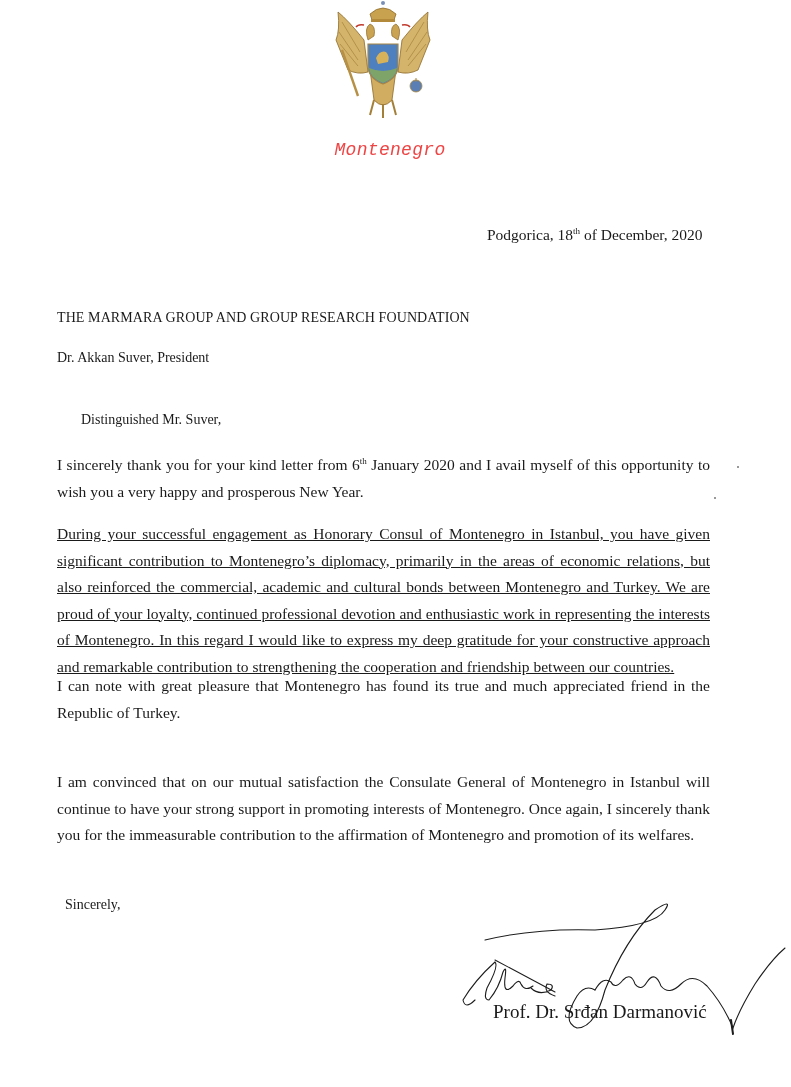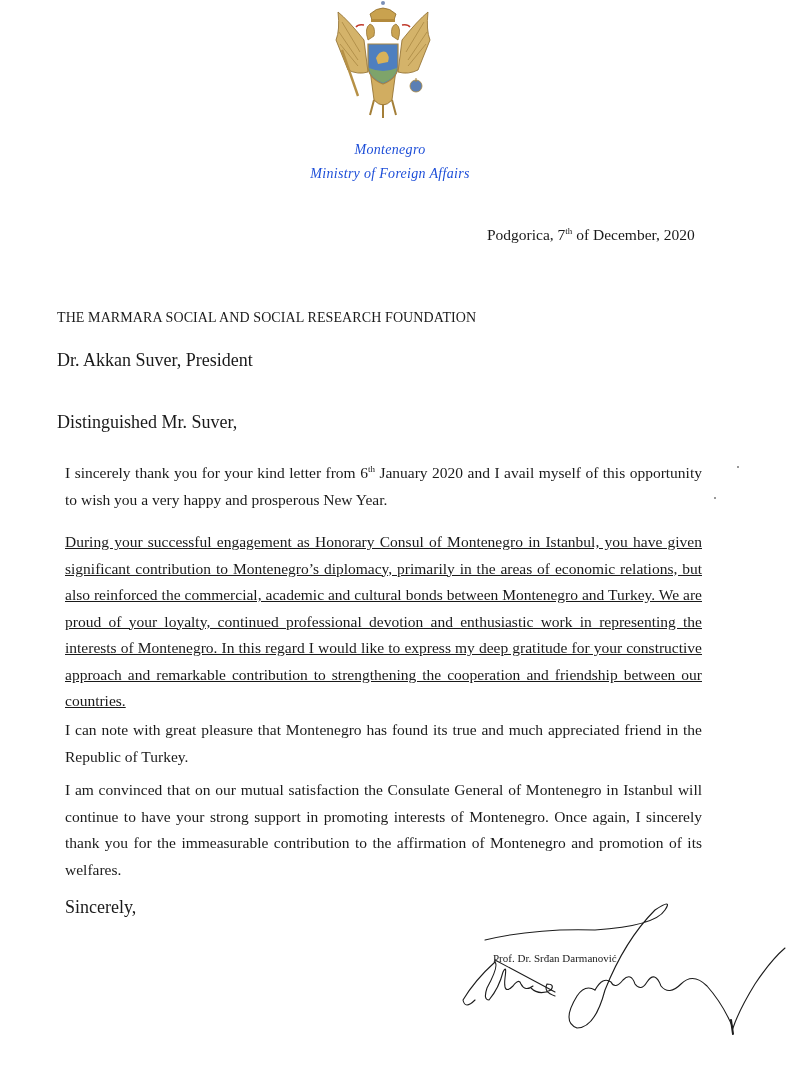--- a/index.html
+++ b/index.html
@@ -21,66 +21,66 @@
       top: 0px;
       width: 110px;
       height: 125px;
     }
     .letterhead {
       position: absolute;
       left: 240px;
       top: 138px;
       width: 300px;
       text-align: center;
-      font-family: Liberation Serif, serif;
+      font-family: Liberation Mono, monospace;
       font-style: italic;
-      color: #1d4ed8;
-      font-size: 14px;
+      color: #ef4444;
+      font-size: 18px;
       line-height: 24px;
       letter-spacing: 0.3px;
     }
     .letterhead div { white-space: nowrap; }
     .dateline {
       position: absolute;
       left: 487px;
       top: 226px;
       font-size: 15.5px;
       white-space: nowrap;
     }
     .dateline sup { font-size: 9px; vertical-align: 6px; line-height: 0; }
     .text-block {
       position: absolute;
       left: 57px;
-      font-size: 18px;
+      font-size: 14px;
       white-space: nowrap;
     }
     .recipient-org { top: 310px; font-size: 14px; letter-spacing: 0.1px; }
     .recipient-name { top: 350px; }
-    .salutation { top: 412px; }
+    .salutation { top: 412px; margin-left: 24px; }
     .para {
       position: absolute;
       left: 57px;
       width: 653px;
       font-size: 15.5px;
       line-height: 26.5px;
       text-align: justify;
       font-family: "Liberation Serif", serif;
     }
-    .para p { margin: 8px; }
+    .para p { margin: 0; }
     .para sup { font-size: 9px; vertical-align: 6px; line-height: 0; }
     .p1 { top: 452px; }
     .p2 { top: 521px; text-decoration: underline; }
-    .p3 { top: 709px; }
+    .p3 { top: 673px; }
     .p4 { top: 769px; }
     .closing { top: 897px; margin-left: 8px; }
     .signer {
       position: absolute;
       left: 493px;
-      top: 917px;
-      font-size: 11px;
+      top: 966px;
+      font-size: 19px;
       white-space: nowrap;
       margin-top: 35px;
     }
     .signature {
       position: absolute;
       left: 455px;
       top: 900px;
       width: 335px;
       height: 140px;
     }
@@ -120,28 +120,27 @@
   <path d="M41 68 Q55 74 69 68 Q68 78 55 83 Q42 78 41 68 Z" fill="#7ea46a"></path>
   <path d="M48 58 Q52 50 58 52 Q62 56 60 62 L50 64 Z" fill="#d8b25a"></path>
 
   <path d="M14 50 L30 96" stroke="#b69045" stroke-width="2.4"></path>
   <circle cx="88" cy="86" r="6" fill="#5b7fb4" stroke="#a88640" stroke-width="0.8"></circle>
   <line x1="88" y1="78" x2="88" y2="82" stroke="#a88640" stroke-width="1"></line>
 </svg>
 
 <div class="letterhead">
   <div>Montenegro</div>
-  <div>Ministry of Foreign Affairs</div>
 </div>
 
 <div class="dateline">
-  <span>Podgorica, 7</span><sup>th</sup><span> of December, 2020</span>
+  <span>Podgorica, 18</span><sup>th</sup><span> of December, 2020</span>
 </div>
 
-<div class="text-block recipient-org">THE MARMARA SOCIAL AND SOCIAL RESEARCH FOUNDATION</div>
+<div class="text-block recipient-org">THE MARMARA GROUP AND GROUP RESEARCH FOUNDATION</div>
 <div class="text-block recipient-name">Dr. Akkan  Suver, President</div>
 
 <div class="text-block salutation">Distinguished Mr. Suver,</div>
 
 <div class="para p1">
   <p><span>I sincerely thank you for your kind letter from 6</span><sup>th</sup><span> January 2020 and I avail myself of this opportunity to wish you a very happy and prosperous New Year.</span></p>
 </div>
 
 <div class="para p2">
   <p>During your successful engagement as Honorary Consul of Montenegro in Istanbul, you have given significant contribution to Montenegro’s diplomacy, primarily in the areas of economic relations, but also reinforced the commercial, academic and cultural bonds between Montenegro and Turkey. We are proud of your loyalty, continued professional devotion and enthusiastic work in representing the interests of Montenegro. In this regard I would like to express my deep gratitude for your constructive approach and remarkable contribution to strengthening the cooperation and friendship between our countries.</p>

